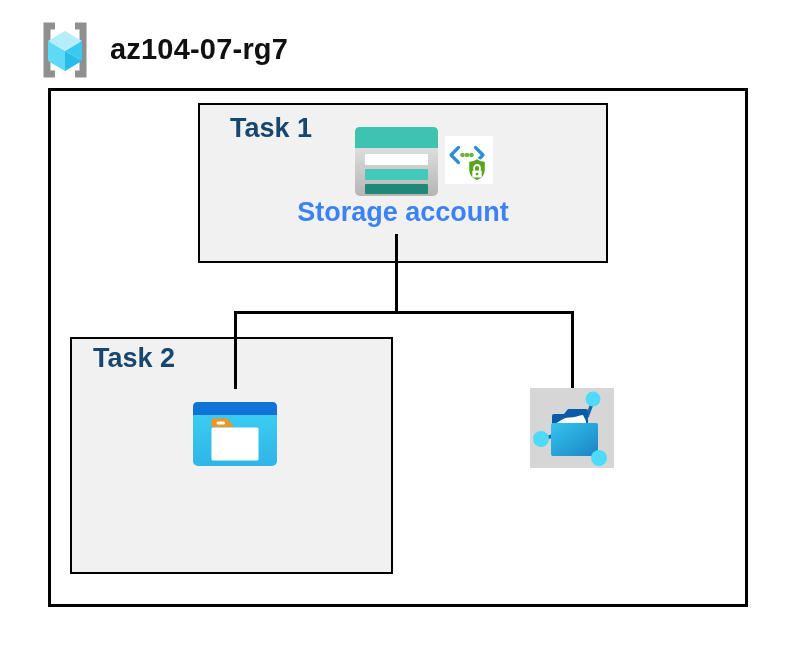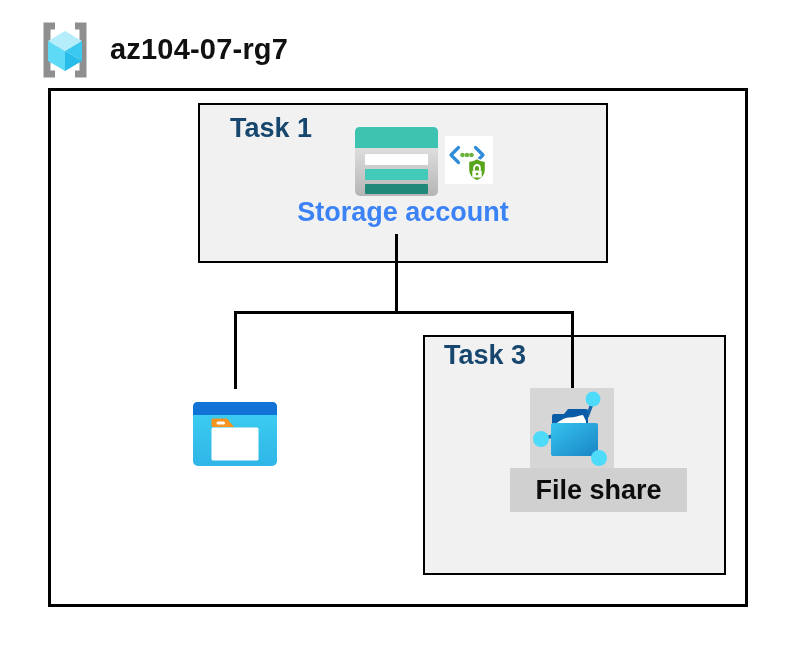--- a/index.html
+++ b/index.html
@@ -82,22 +82,22 @@
     <polygon points="29,31 46,21 46,41" fill="#3CC9F1"></polygon>
     <polygon points="29,31 46,41 29,51" fill="#28BCEA"></polygon>
   </svg>
   <div class="rg-name">az104-07-rg7</div>
 
   <div class="outer-box"></div>
 
   <div class="task-box task1">
     <div class="task-label">Task 1</div>
   </div>
-  <div class="task-box task3">
-    <div class="task-label">Task 3</div>
+  <div class="task-box task2">
+    <div class="task-label">Task 2</div>
   </div>
 
   <div class="line line-v1"></div>
   <div class="line line-h1"></div>
   <div class="line line-v2"></div>
   <div class="line line-v3"></div>
 
   <svg class="storage-icon" viewBox="0 0 83 69">
     <defs>
       <linearGradient id="sgBody" x1="0" y1="0" x2="0" y2="1">
@@ -152,17 +152,14 @@
     <line x1="68" y1="69" x2="57" y2="60" stroke="#1968AE" stroke-width="3.5"></line>
     <path d="M22,36 v-8 q0,-2 2,-2 h10 l4,-5 h18 q2,0 2,2 v13 z" fill="#0B5CA6"></path>
     <path d="M24,36 C30,34 33,29.5 39,29.5 C45,29.5 49,27.5 53,27 L56,33 V36 Z" fill="#ffffff"></path>
     <rect x="21" y="35" width="47" height="33" rx="2" fill="url(#fsBody)"></rect>
     <circle cx="63" cy="11" r="7.5" fill="#4EDBF9"></circle>
     <circle cx="11" cy="51" r="8" fill="#4EDBF9"></circle>
     <circle cx="69" cy="70" r="8" fill="#4EDBF9"></circle>
   </svg>
 
   <div class="item-label storage-label">Storage account</div>
-  <div class="fileshare-label-bg">
-    <div class="fileshare-label">File share</div>
-  </div>
 
 </div>
 
 </body></html>

